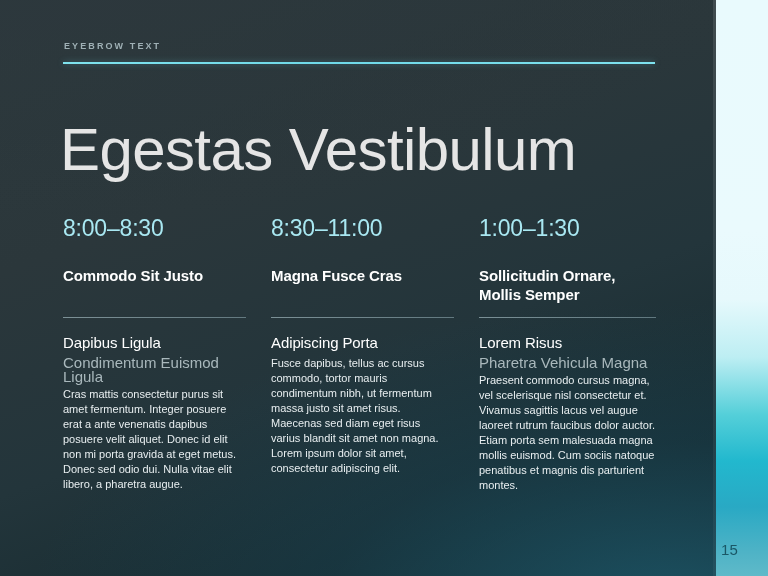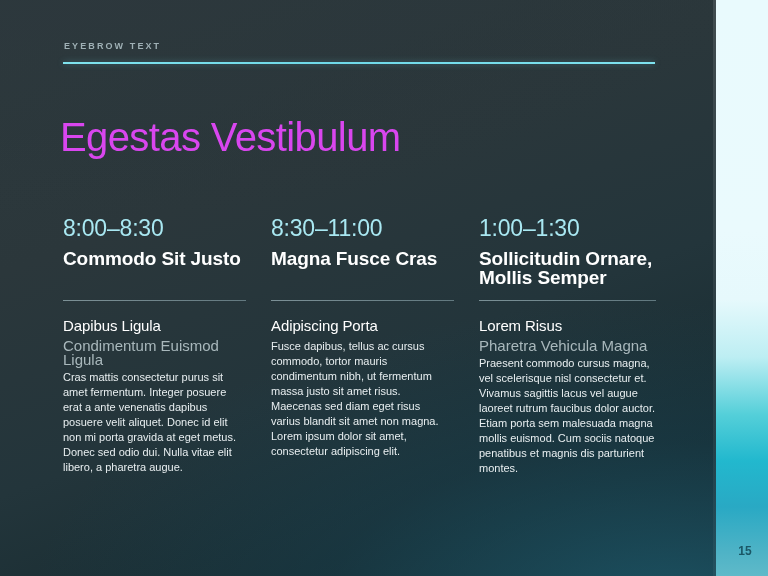--- a/index.html
+++ b/index.html
@@ -56,24 +56,24 @@
   .accent-band-edge {
     position: absolute;
     top: 0;
     right: 52px;
     width: 3px;
     height: 576px;
     background: linear-gradient(180deg, rgba(255,255,255,0.10), rgba(255,255,255,0.04));
   }
   .page-number {
     position: absolute;
-    right: 16px;
+    right: 30px;
     bottom: 18px;
-    font-size: 12px;
-    font-weight: 700;
+    font-size: 15px;
+    font-weight: 400;
     color: #1a5766;
     letter-spacing: 0.2px;
     z-index: 6;
   }
 
   .content {
     position: absolute;
     left: 63px;
     top: 0;
     width: 593px;
@@ -99,24 +99,24 @@
     height: 2px;
     background: linear-gradient(90deg, #7fe3ee 0%, #6fd9e8 45%, #7ee2ef 100%);
     box-shadow: 0 0 6px rgba(120,225,240,0.35);
   }
 
   
   .title {
     position: absolute;
     top: 82px;
     left: -3px;
-    font-size: 40px;
+    font-size: 60px;
     line-height: 56px;
     font-weight: 400;
-    color: #d946ef;
+    color: #e5e5e5;
     letter-spacing: -0.6px;
     white-space: nowrap;
   }
 
   
   .columns {
     position: absolute;
     top: 214px;
     left: 0;
     width: 593px;
@@ -136,22 +136,22 @@
 
   .slot-time {
     font-size: 23px;
     line-height: 28px;
     font-weight: 400;
     color: #a9e8f2;
     letter-spacing: -0.2px;
     white-space: nowrap;
   }
   .slot-name {
-    margin-top: 7px;
-    font-size: 19px;
+    margin-top: 24px;
+    font-size: 15px;
     line-height: 19px;
     font-weight: 700;
     color: #ffffff;
     letter-spacing: -0.1px;
   }
 
   .col-rule {
     margin-top: 14px;
     height: 1px;
     background: linear-gradient(90deg, rgba(176,200,206,0.62), rgba(160,188,196,0.50));

